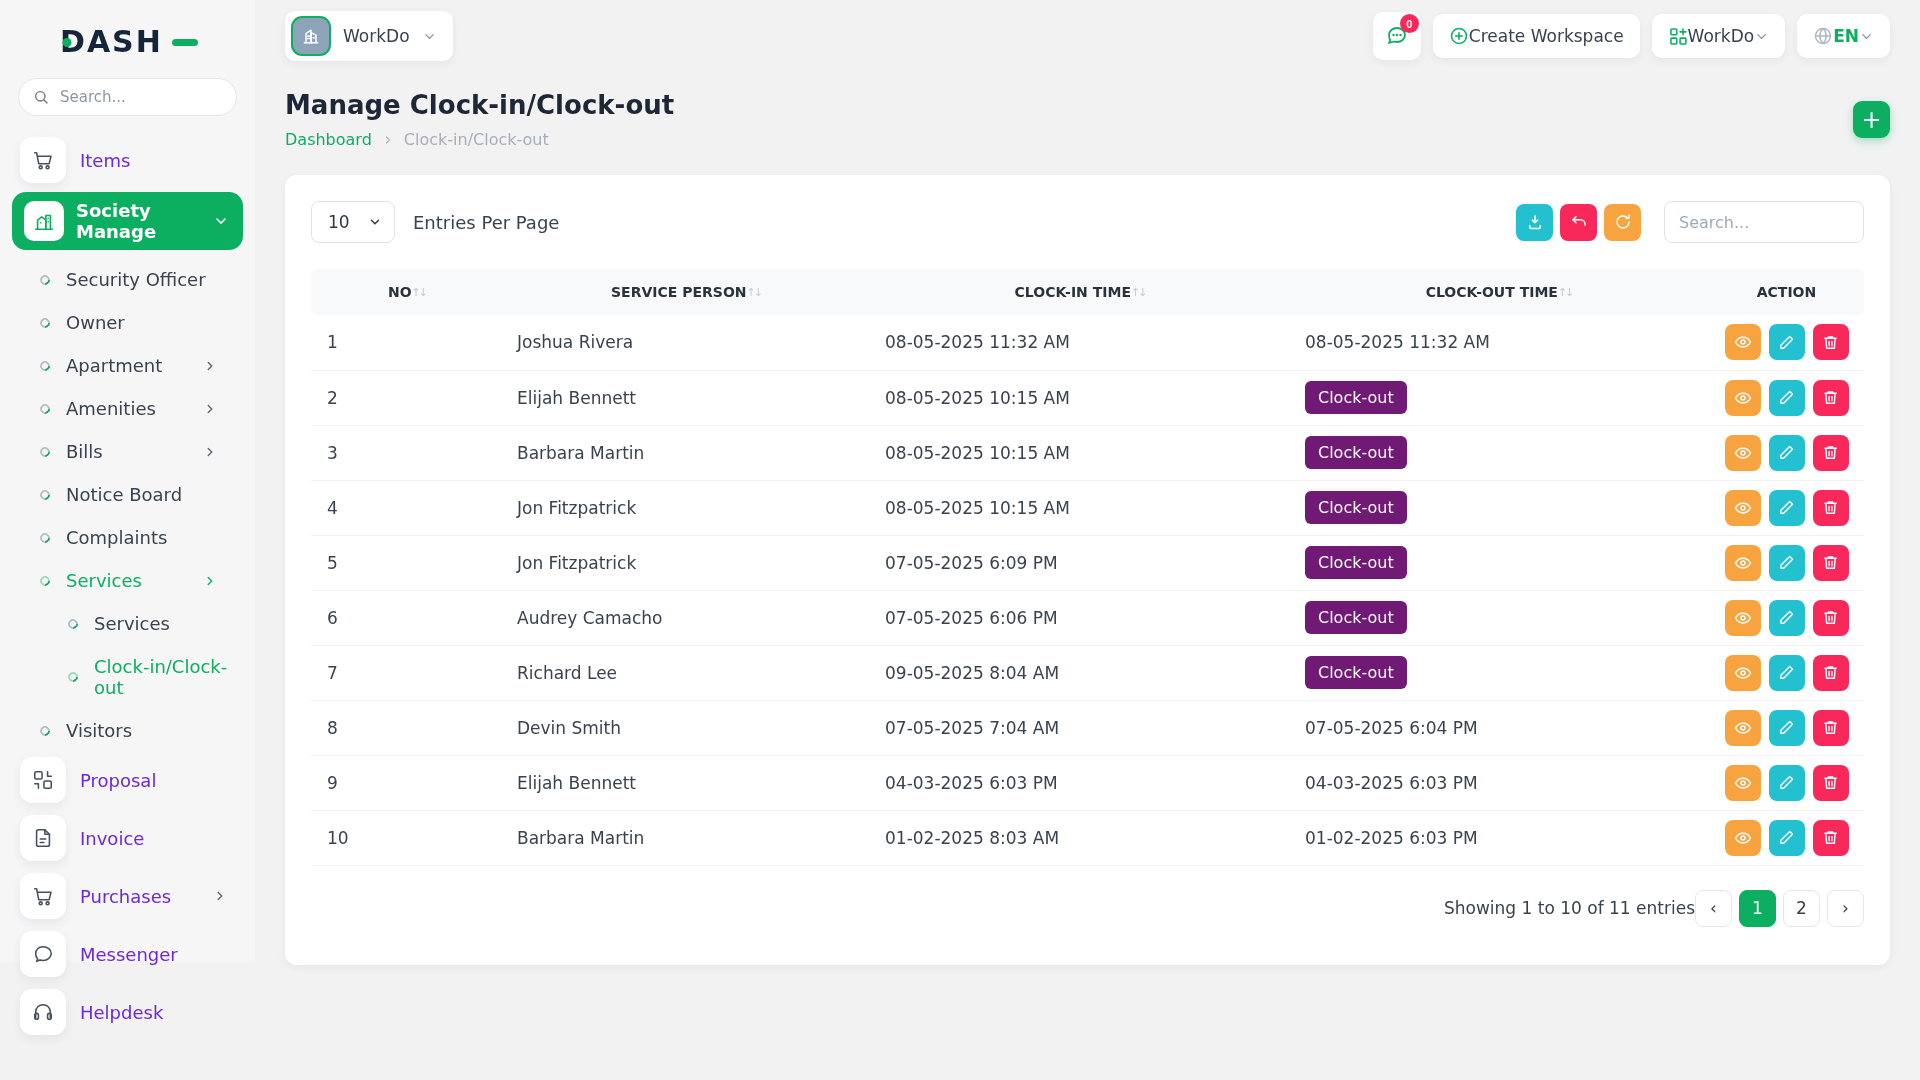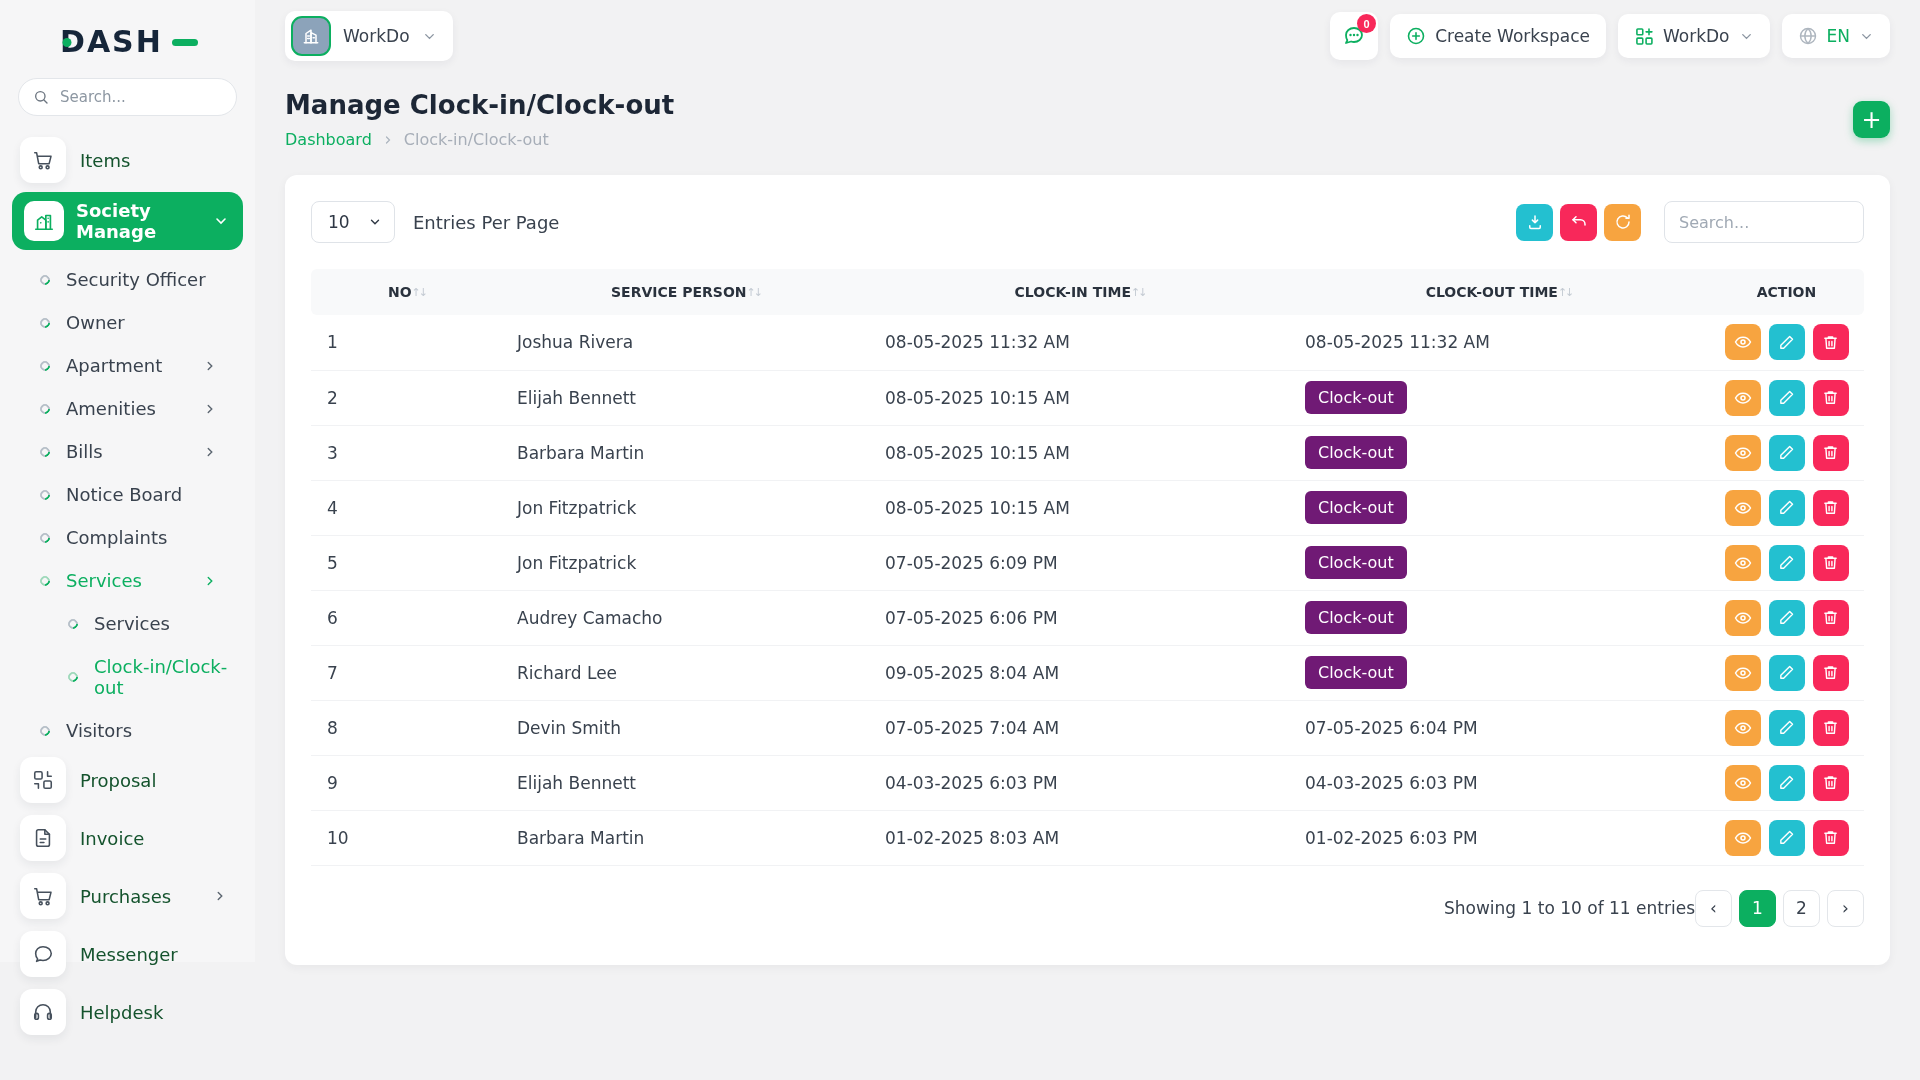--- a/index.html
+++ b/index.html
@@ -15,21 +15,21 @@
   .side-search{margin:0 18px 16px;height:38px;background:#fff;border:1px solid #e3e6ea;border-radius:19px;
     display:flex;align-items:center;gap:9px;padding:0 14px;color:#6b747f}
   .side-search input{border:none;outline:none;background:transparent;font-size:15px;width:150px;
     font-family:inherit;color:#39424e}
   .side-search input::placeholder{color:#8d97a2}
   .nav{padding:0 12px}
   .nav-row{display:flex;align-items:center;gap:14px;padding:5px 8px;margin-bottom:2px;cursor:pointer}
   .icon-box{width:46px;height:46px;background:#fff;border-radius:12px;flex:none;display:flex;align-items:center;
     justify-content:center;box-shadow:0 4px 10px rgba(30,40,60,.07);color:#46505c}
   .icon-box svg{width:22px;height:22px}
-  .nav-label{font-size:18px;color:#14532d}
+  .nav-label{font-size:18px;color:#6d28d9}
   .society{background:#0caf60;border-radius:14px;display:flex;align-items:center;gap:12px;
     padding:8px 12px;position:relative;margin:4px 0 8px;cursor:pointer}
   .society .icon-box{width:40px;height:40px;border-radius:10px;box-shadow:none;color:#0caf60}
   .society .nav-label{color:#fff;font-weight:700}
   .society .chev{position:absolute;right:14px;color:#fff;display:flex}
   .sub{display:flex;align-items:center;gap:16px;padding:11px 10px 11px 28px;position:relative;cursor:pointer}
   .sub .dot{width:10px;height:10px;border-radius:50%;border:2px solid #b6bfc8;border-bottom-color:#0caf60;
     transform:rotate(-45deg);flex:none}
   .sub .sub-label{font-size:18px;color:#39424e}
   .sub.green .sub-label{color:#0caf60}
@@ -45,26 +45,26 @@
     font-family:inherit;cursor:pointer}
   .ws-avatar{width:40px;height:40px;border-radius:11px;border:2px solid #0caf60;background:#8ca3ba;
     display:flex;align-items:center;justify-content:center;color:#fff}
   .chev{color:#8b95a1;display:flex}
   .topbar-right{display:flex;gap:12px;align-items:center}
   .chat-btn{position:relative;width:48px;height:48px;background:#fff;border-radius:10px;border:none;
     display:flex;align-items:center;justify-content:center;color:#0caf60;
     box-shadow:0 3px 8px rgba(30,40,60,.06);cursor:pointer}
   .chat-badge{position:absolute;top:2px;right:2px;min-width:19px;height:19px;padding:0 4px;border-radius:10px;
     background:#f8285a;color:#fff;font-size:11px;font-weight:700;display:flex;align-items:center;justify-content:center}
-  .pill{display:flex;align-items:center;gap:9px;background:#fff;border:none;border-radius:10px;height:44px;
+  .pill{display:flex;align-items:center;background:#fff;border:none;border-radius:10px;height:44px;
     padding:0 16px;font-size:17px;color:#39424e;box-shadow:0 3px 8px rgba(30,40,60,.06);
     font-family:inherit;cursor:pointer}
   .pill .green-ic{color:#0caf60;display:flex}
   .pill .gray-ic{color:#aeb6bf;display:flex}
-  .lang{color:#0caf60;font-weight:400}
+  .lang{color:#0caf60;font-weight:700}
   .title-row{display:flex;justify-content:space-between;align-items:center;margin-top:28px}
   .page-title{font-size:26px;font-weight:700;color:#1d2736;margin:0 0 10px}
   .breadcrumb{display:flex;align-items:center;gap:10px;font-size:16px}
   .bc-home{color:#0caf60;cursor:pointer}
   .bc-sep{color:#aab3bd;display:flex}
   .bc-cur{color:#a7aeb8}
   .add-btn{width:37px;height:37px;border-radius:9px;background:#0caf60;border:none;color:#fff;font-size:24px;
     line-height:1;display:flex;align-items:center;justify-content:center;cursor:pointer;
     box-shadow:0 3px 8px rgba(12,175,96,.35);font-family:inherit}
   

